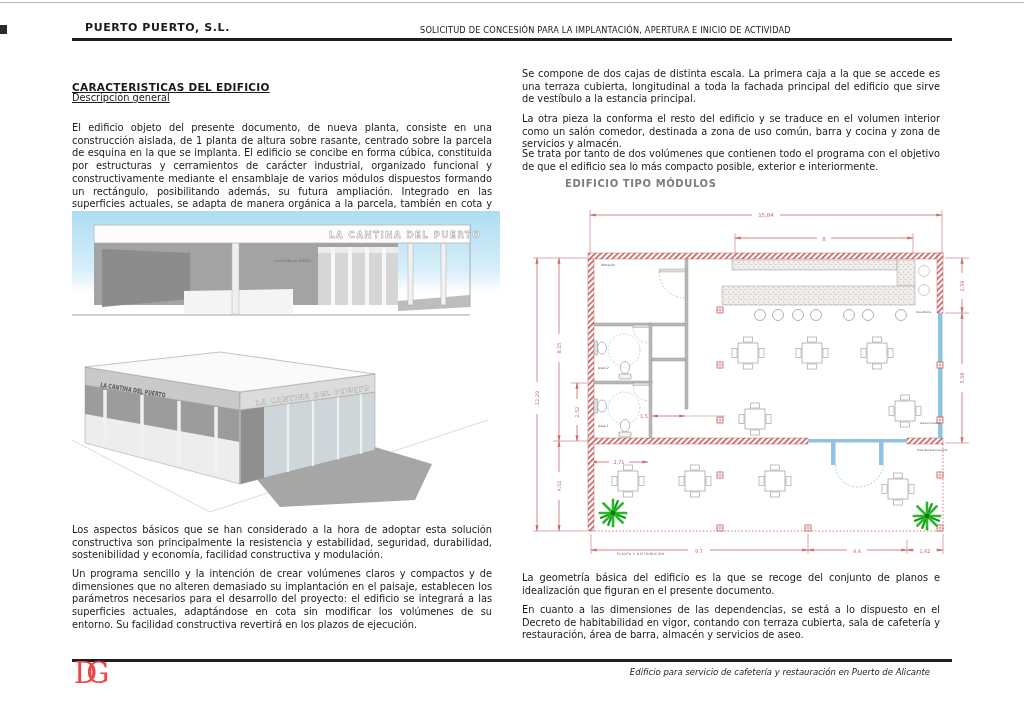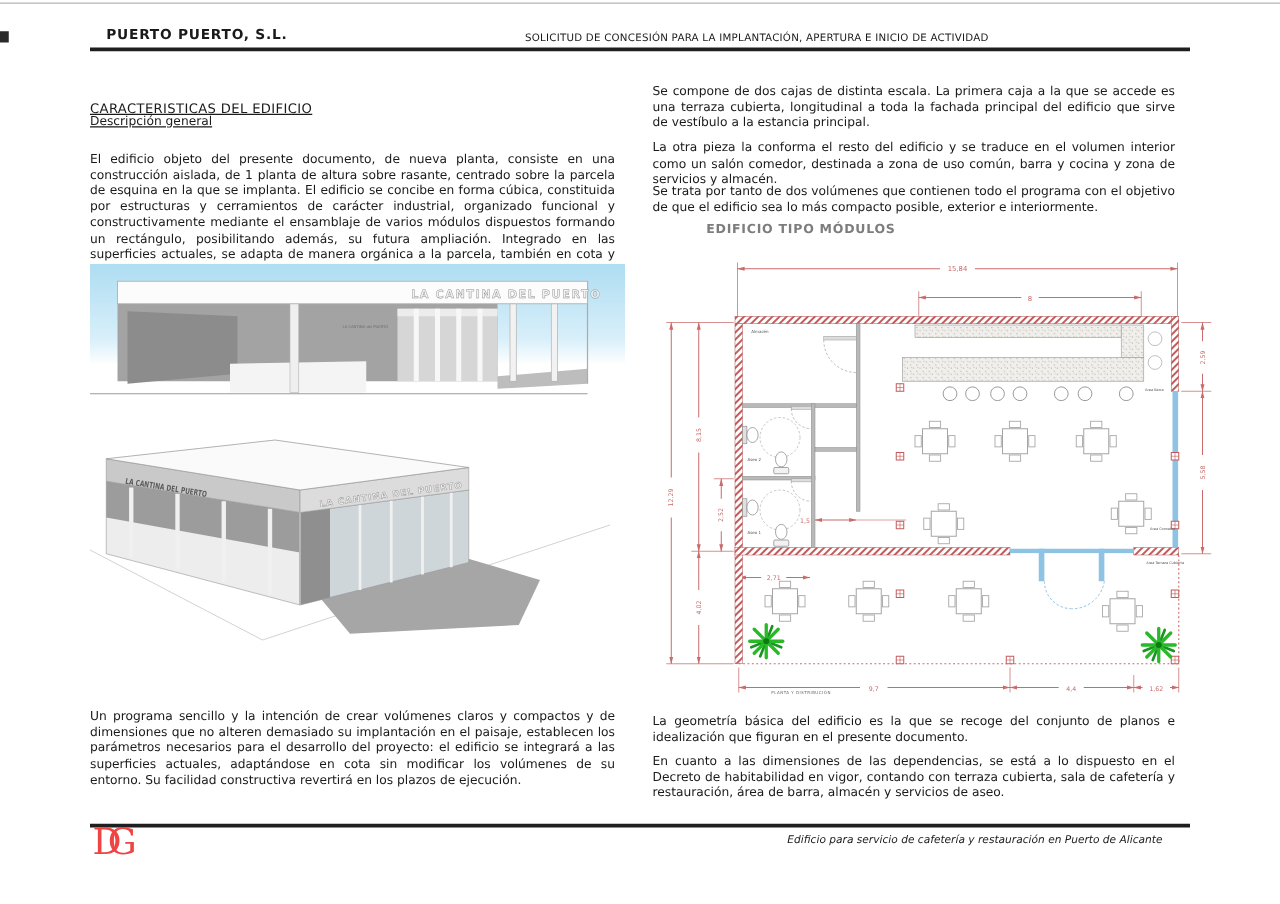--- a/index.html
+++ b/index.html
@@ -8,21 +8,21 @@
   .abs{position:absolute;}
   .scan-top{left:0;top:2px;width:1024px;height:1px;background:#b5b5b5;}
   .scan-mark{left:0;top:25px;width:7px;height:9px;background:#2a2a2a;}
   .hdr-company{left:85px;top:21px;font-size:11px;font-weight:bold;letter-spacing:.6px;}
   .hdr-doc{left:420px;top:25px;width:492px;font-size:8.2px;text-align:left;letter-spacing:.2px;}
   .rule{left:72px;width:880px;height:3px;background:#1f1f1f;}
   .rule.top{top:38px;}
   .rule.bottom{top:659px;}
   .col-left{left:72px;width:420px;}
   .col-right{left:522px;width:418px;}
-  .sec-title{top:81px;font-size:10.5px;font-weight:normal;text-decoration:underline;letter-spacing:.3px;}
+  .sec-title{top:81px;font-size:10.5px;font-weight:bold;text-decoration:underline;letter-spacing:.3px;}
   .sec-sub{top:92px;font-size:9.8px;text-decoration:underline;}
   .para{font-size:9.8px;line-height:12.7px;text-align:justify;}
   .p-l1{top:122px;} .p-l2{top:524px;} .p-l3{top:568px;}
   .p-r1{top:68px;} .p-r2{top:113px;} .p-r3{top:148px;}
   .p-r4{top:572px;} .p-r5{top:604px;}
   .plan-heading{left:565px;top:178px;font-size:10px;color:#7d7d7d;letter-spacing:.6px;font-weight:bold;}
   .ftr-logo{left:74px;top:658px;font-family:"DejaVu Serif","Liberation Serif",serif;
             font-size:29px;color:#ef4444;letter-spacing:-11px;line-height:30px;}
   .ftr-project{left:500px;top:667px;width:430px;font-size:8.5px;font-style:italic;text-align:right;}
   svg text{font-family:"DejaVu Sans","Liberation Sans",sans-serif;}
@@ -100,20 +100,21 @@
       <polygon points="15,25 170,50 170,68 15,43" fill="#c9c9c9" stroke="#9a9a9a" stroke-width="0.5"></polygon>
       <polygon points="170,50 305,32 305,50 170,68" fill="#dcdcdc" stroke="#9a9a9a" stroke-width="0.5"></polygon>
       <text transform="translate(30,45) rotate(9.2) scale(0.72,1)" font-size="6.5" font-weight="bold" fill="#5a5a5a">LA CANTINA DEL PUERTO</text>
       <text transform="translate(186,63.5) rotate(-7.6)" font-size="7" font-weight="bold" letter-spacing="0.8" fill="#ececec" stroke="#8a8a8a" stroke-width="0.3">LA CANTINA DEL PUERTO</text>
 
       <polygon points="15,25 150,10 305,32 170,50" fill="#fafafa" stroke="#9a9a9a" stroke-width="0.6"></polygon>
       <line x1="170" y1="68" x2="170" y2="142" stroke="#bbbbbb" stroke-width="1.4"></line>
     </g>
   </svg>
 
+  <div class="abs col-left para p-l2">Los aspectos básicos que se han considerado a la hora de adoptar esta solución constructiva son principalmente la resistencia y estabilidad, seguridad, durabilidad, sostenibilidad y economía, facilidad constructiva y modulación.</div>
   <div class="abs col-left para p-l3">Un programa sencillo y la intención de crear volúmenes claros y compactos y de dimensiones que no alteren demasiado su implantación en el paisaje, establecen los parámetros necesarios para el desarrollo del proyecto: el edificio se integrará a las superficies actuales, adaptándose en cota sin modificar los volúmenes de su entorno. Su facilidad constructiva revertirá en los plazos de ejecución.</div>
 
   <div class="abs col-right para p-r1">Se compone de dos cajas de distinta escala. La primera caja a la que se accede es una terraza cubierta, longitudinal a toda la fachada principal del edificio que sirve de vestíbulo a la estancia principal.</div>
   <div class="abs col-right para p-r2">La otra pieza la conforma el resto del edificio y se traduce en el volumen interior como un salón comedor, destinada a zona de uso común, barra y cocina y zona de servicios y almacén.</div>
   <div class="abs col-right para p-r3">Se trata por tanto de dos volúmenes que contienen todo el programa con el objetivo de que el edificio sea lo más compacto posible, exterior e interiormente.</div>
   <div class="abs plan-heading">EDIFICIO TIPO MÓDULOS</div>
 
   <svg class="abs" style="left:525px;top:198px" width="455" height="365" viewBox="0 0 455 365">
     <defs>
       <pattern id="hatch" width="4" height="4" patternUnits="userSpaceOnUse" patternTransform="rotate(45)">

